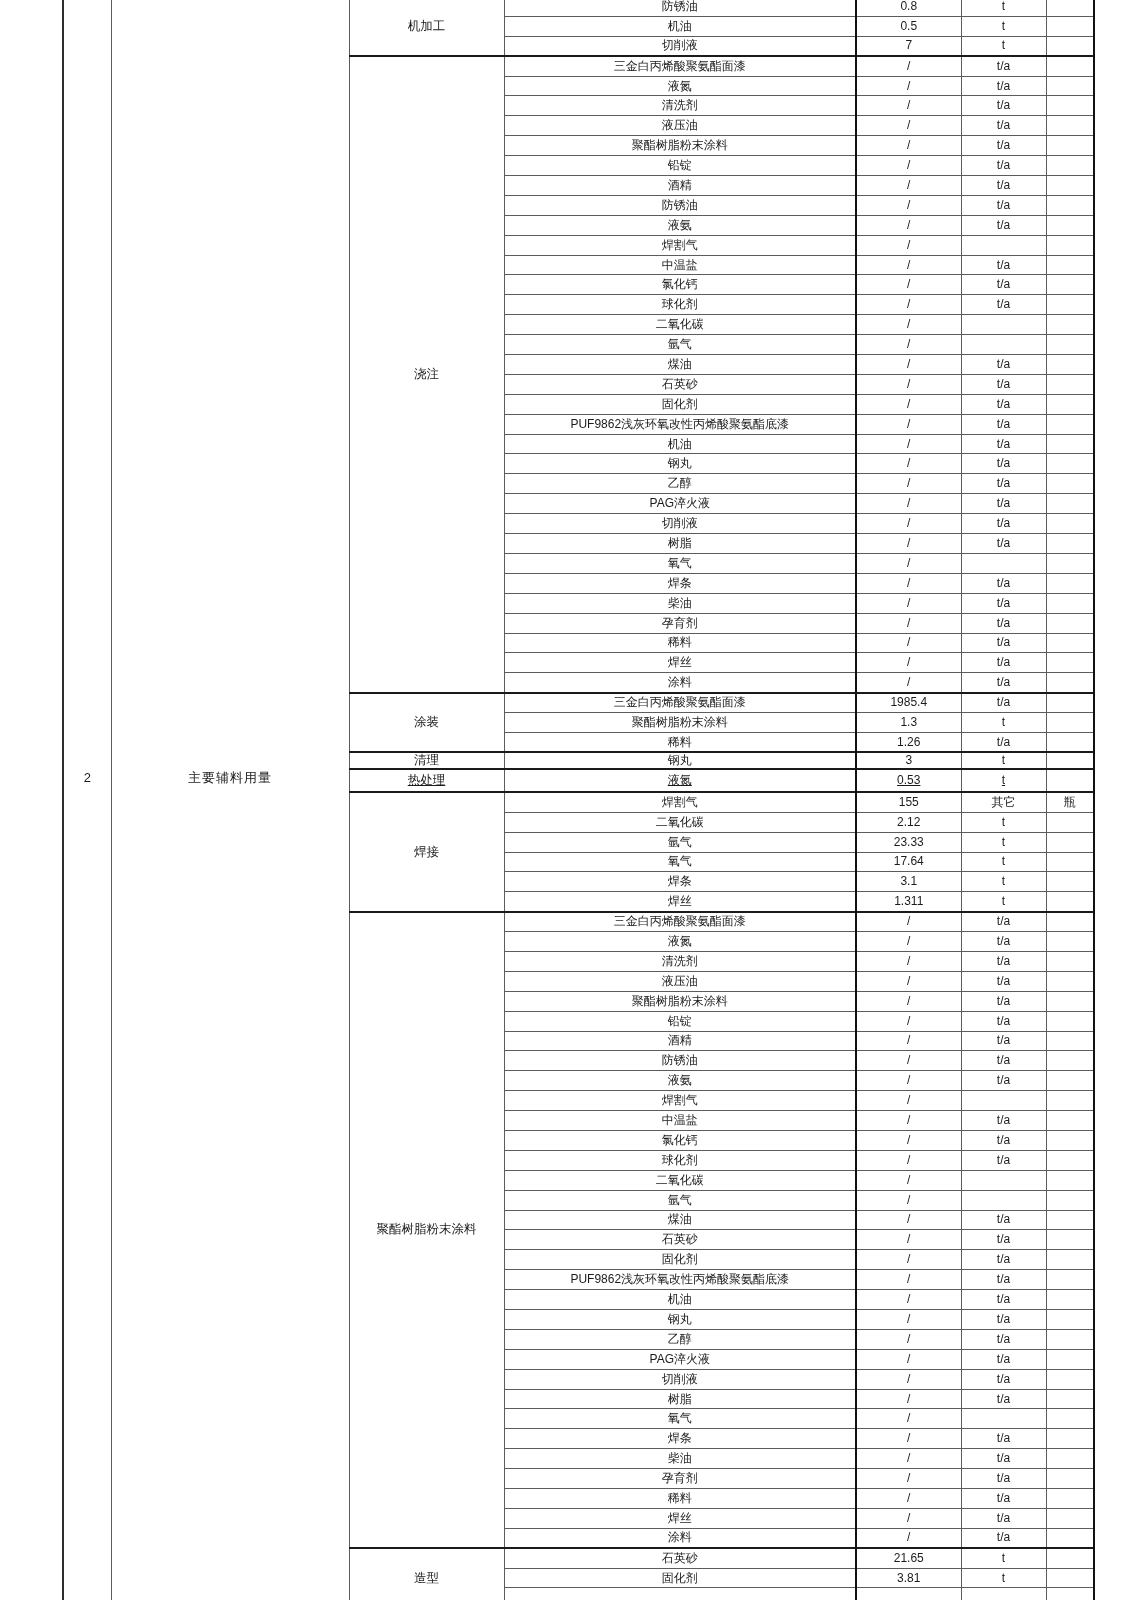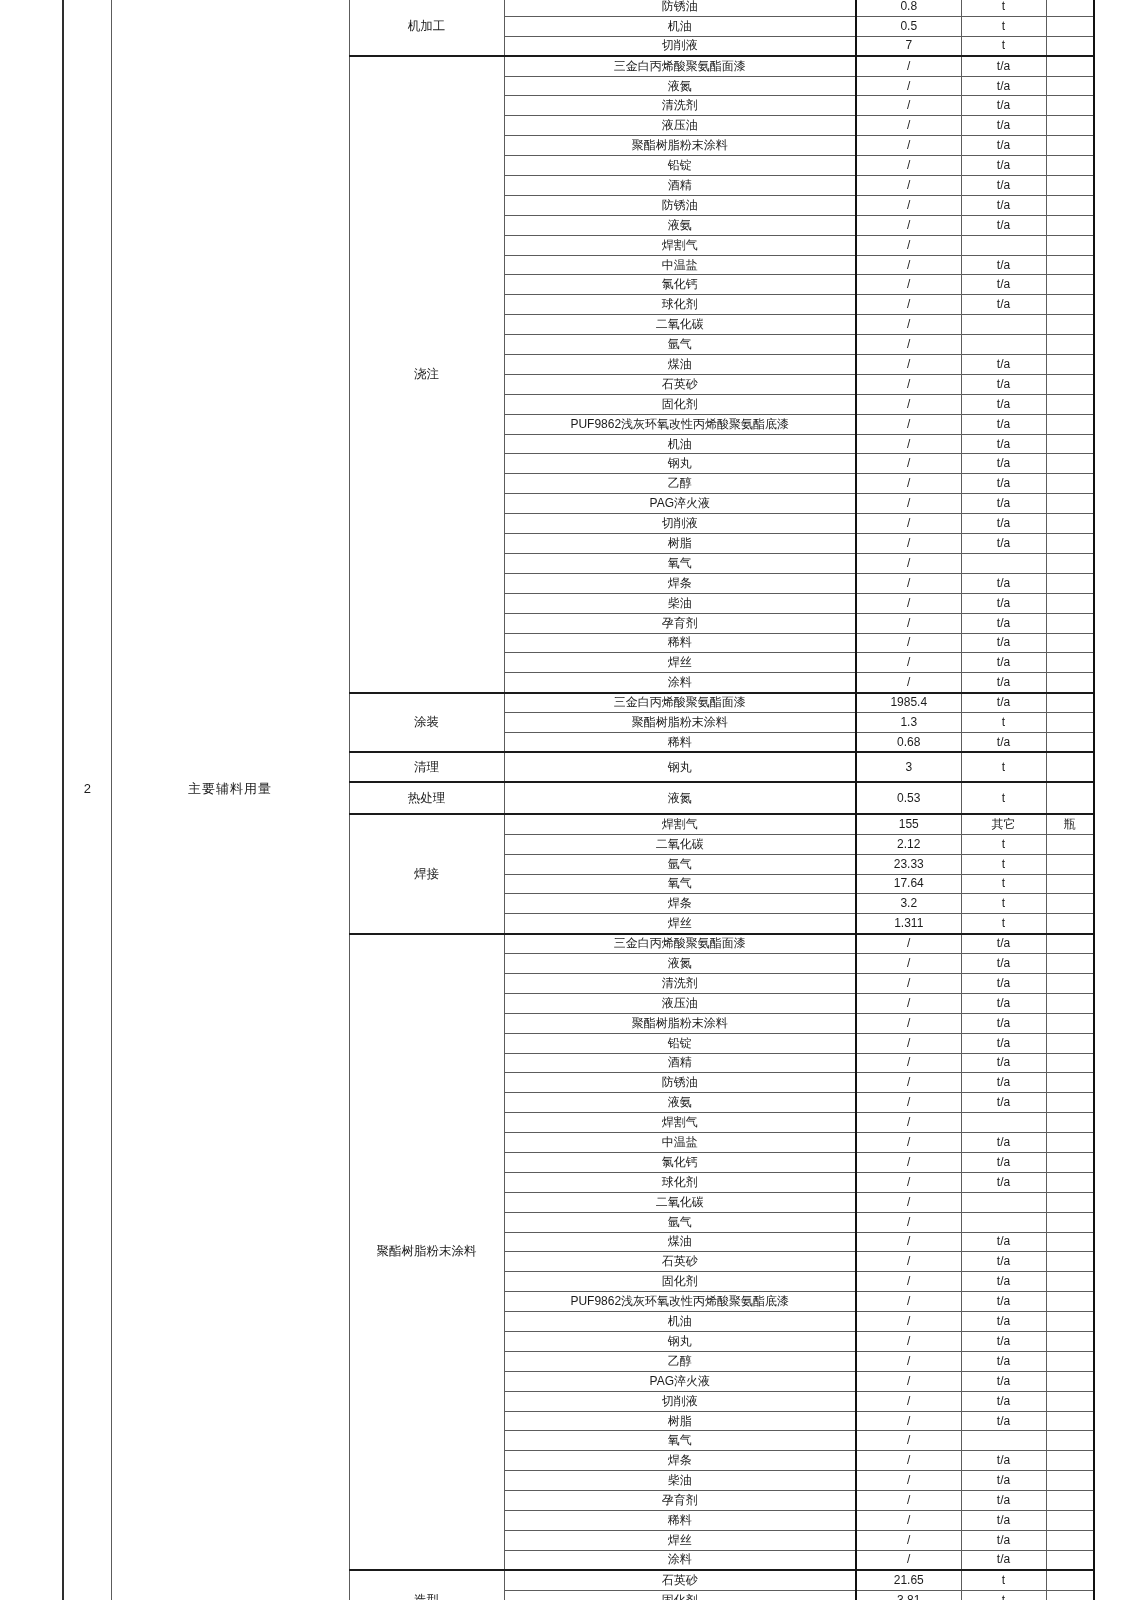--- a/index.html
+++ b/index.html
@@ -285,32 +285,32 @@
           <td class="extra-cell sec-top"></td>
         </tr>
         <tr style="height: 19.9px;">
           <td class="material-cell">聚酯树脂粉末涂料</td>
           <td class="value-cell">1.3</td>
           <td class="unit-cell">t</td>
           <td class="extra-cell"></td>
         </tr>
         <tr style="height: 19.9px;">
           <td class="material-cell">稀料</td>
-          <td class="value-cell">0.68</td>
-          <td class="unit-cell">t/a</td>
-          <td class="extra-cell"></td>
-        </tr>
-        <tr style="height: 30px;">
+          <td class="value-cell">1.26</td>
+          <td class="unit-cell">t/a</td>
+          <td class="extra-cell"></td>
+        </tr>
+        <tr style="height: 17px;">
           <td class="process-cell sec-top">清理</td>
           <td class="material-cell sec-top">钢丸</td>
           <td class="value-cell sec-top">3</td>
           <td class="unit-cell sec-top">t</td>
           <td class="extra-cell sec-top"></td>
         </tr>
-        <tr style="height: 32px;">
+        <tr style="height: 23px; text-decoration: underline;">
           <td class="process-cell sec-top">热处理</td>
           <td class="material-cell sec-top">液氮</td>
           <td class="value-cell sec-top">0.53</td>
           <td class="unit-cell sec-top">t</td>
           <td class="extra-cell sec-top"></td>
         </tr>
         <tr style="height: 19.9px;">
           <td class="process-cell sec-top" rowspan="6">焊接</td>
           <td class="material-cell sec-top">焊割气</td>
           <td class="value-cell sec-top">155</td>
@@ -330,21 +330,21 @@
           <td class="extra-cell"></td>
         </tr>
         <tr style="height: 19.9px;">
           <td class="material-cell">氧气</td>
           <td class="value-cell">17.64</td>
           <td class="unit-cell">t</td>
           <td class="extra-cell"></td>
         </tr>
         <tr style="height: 19.9px;">
           <td class="material-cell">焊条</td>
-          <td class="value-cell">3.2</td>
+          <td class="value-cell">3.1</td>
           <td class="unit-cell">t</td>
           <td class="extra-cell"></td>
         </tr>
         <tr style="height: 19.9px;">
           <td class="material-cell">焊丝</td>
           <td class="value-cell">1.311</td>
           <td class="unit-cell">t</td>
           <td class="extra-cell"></td>
         </tr>
         <tr style="height: 19.9px;">

